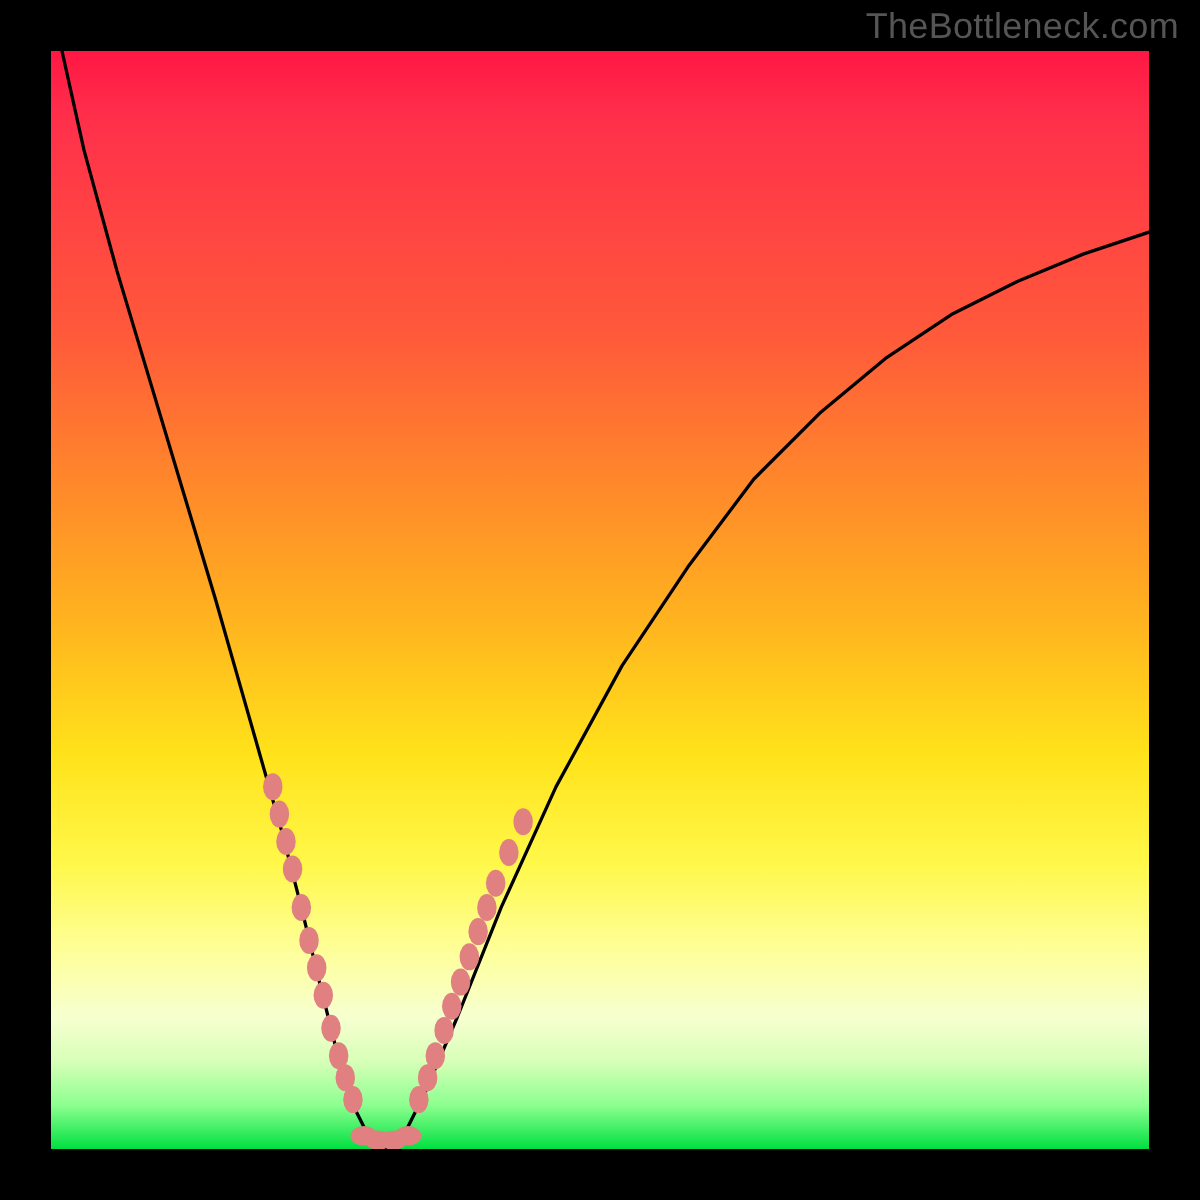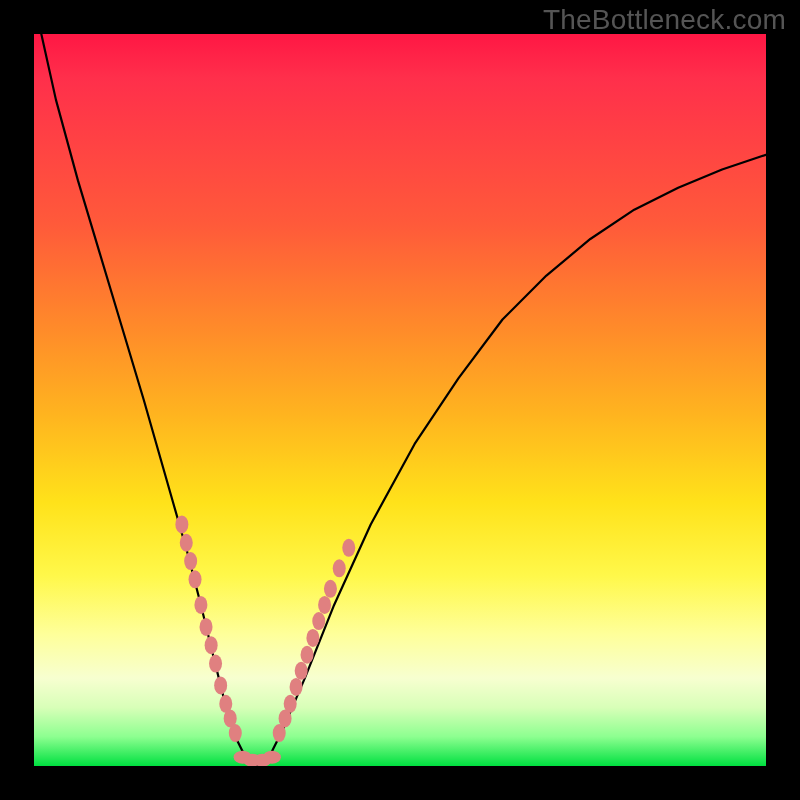--- a/index.html
+++ b/index.html
@@ -17,21 +17,21 @@
     top: 0;
     width: 800px;
     height: 800px;
     background: #000;
   }
   .watermark {
     position: absolute;
     top: 4px;
     right: 14px;
     color: #555;
-    font-size: 28px;
+    font-size: 24px;
     font-weight: 500;
     letter-spacing: 0.2px;
     z-index: 50;
   }
   .plot-outer {
     position: absolute;
     left: 34px;
     top: 34px;
     width: 732px;
     height: 732px;

